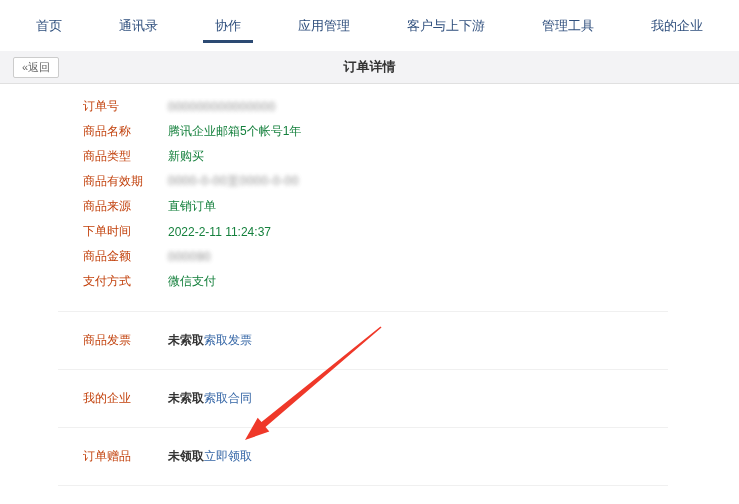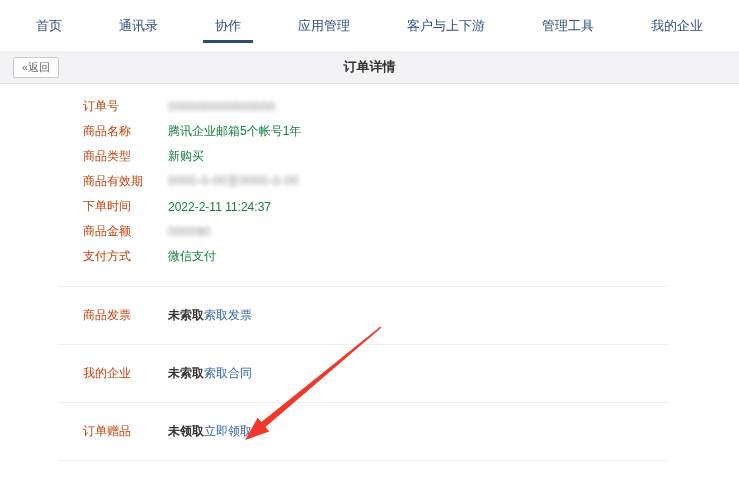--- a/index.html
+++ b/index.html
@@ -76,20 +76,24 @@
       </div>
       <div class="row">
         <span class="flabel">商品类型</span>
         <span class="fvalue">新购买</span>
       </div>
       <div class="row">
         <span class="flabel">商品有效期</span>
         <span class="fvalue masked">0000-0-00至0000-0-00</span>
       </div>
       <div class="row">
+        <span class="flabel">商品来源</span>
+        <span class="fvalue">直销订单</span>
+      </div>
+      <div class="row">
         <span class="flabel">下单时间</span>
         <span class="fvalue">2022-2-11  11:24:37</span>
       </div>
       <div class="row">
         <span class="flabel">商品金额</span>
         <span class="fvalue masked">000090</span>
       </div>
       <div class="row">
         <span class="flabel">支付方式</span>
         <span class="fvalue">微信支付</span>

